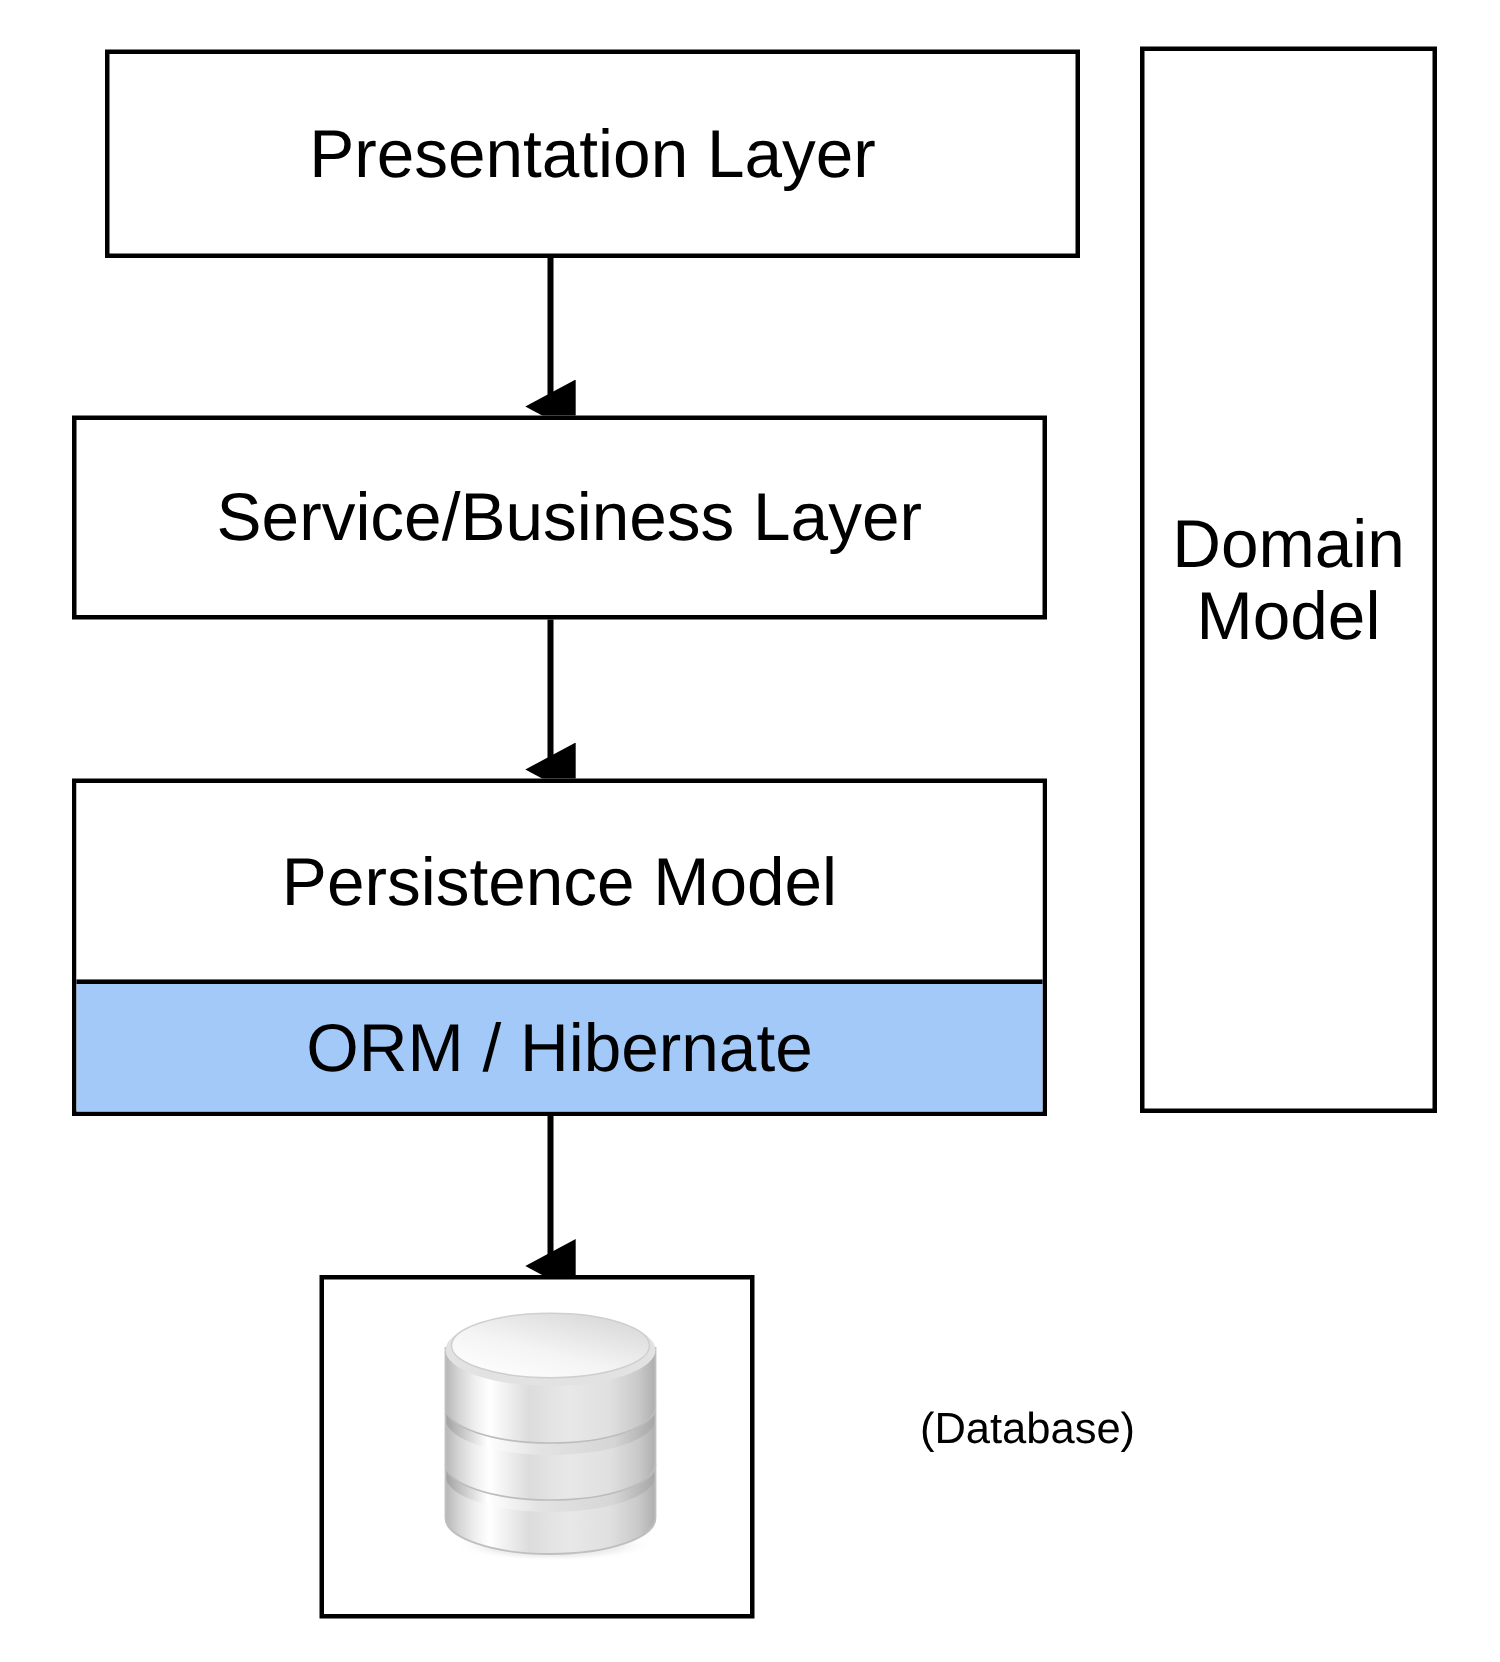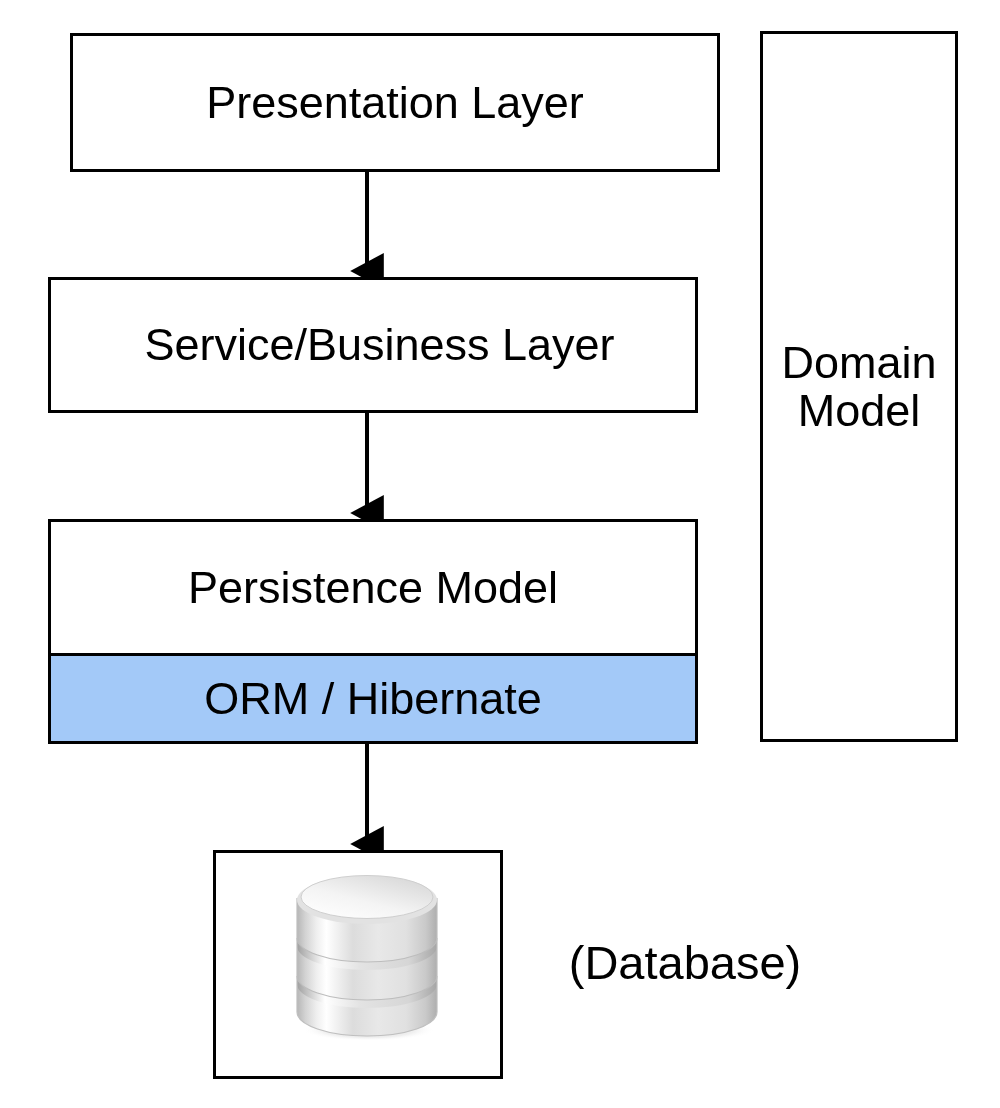--- a/index.html
+++ b/index.html
@@ -90,21 +90,21 @@
   }
 
   
   #database-caption {
     position: absolute;
     left: 560px;
     top: 938px;
     width: 250px;
     text-align: center;
     font-family: "Liberation Sans", sans-serif;
-    font-size: 47px;
+    font-size: 29px;
     line-height: 1.05;
     color: #000000;
     white-space: nowrap;
   }
 </style>
 </head>
 <body>
 
 <div id="canvas">
 

